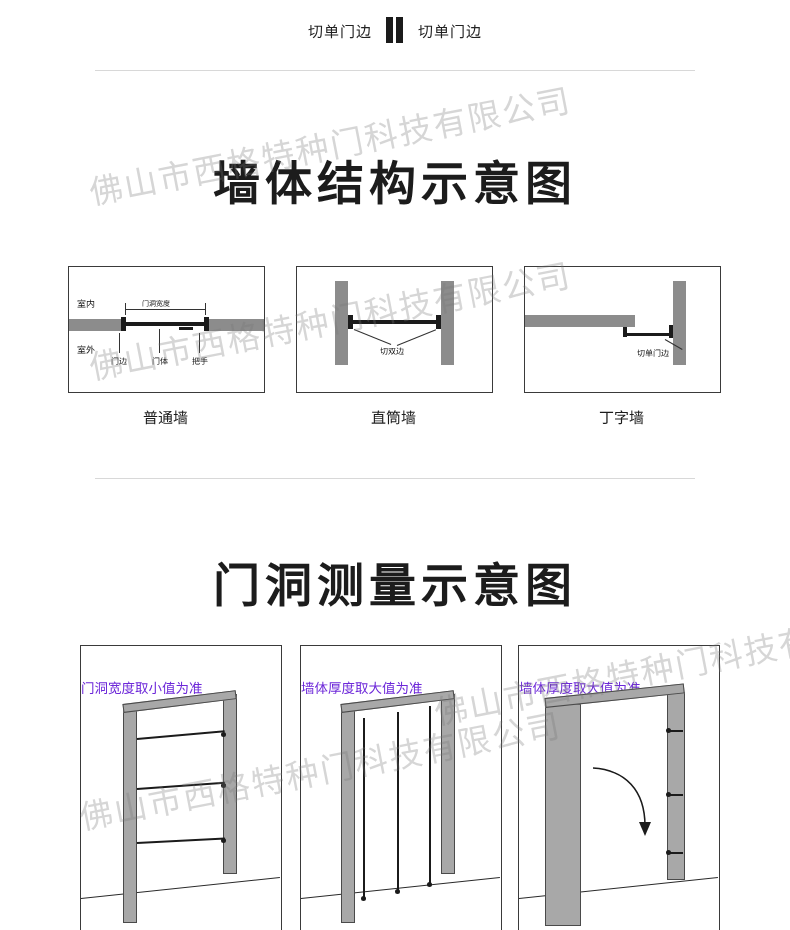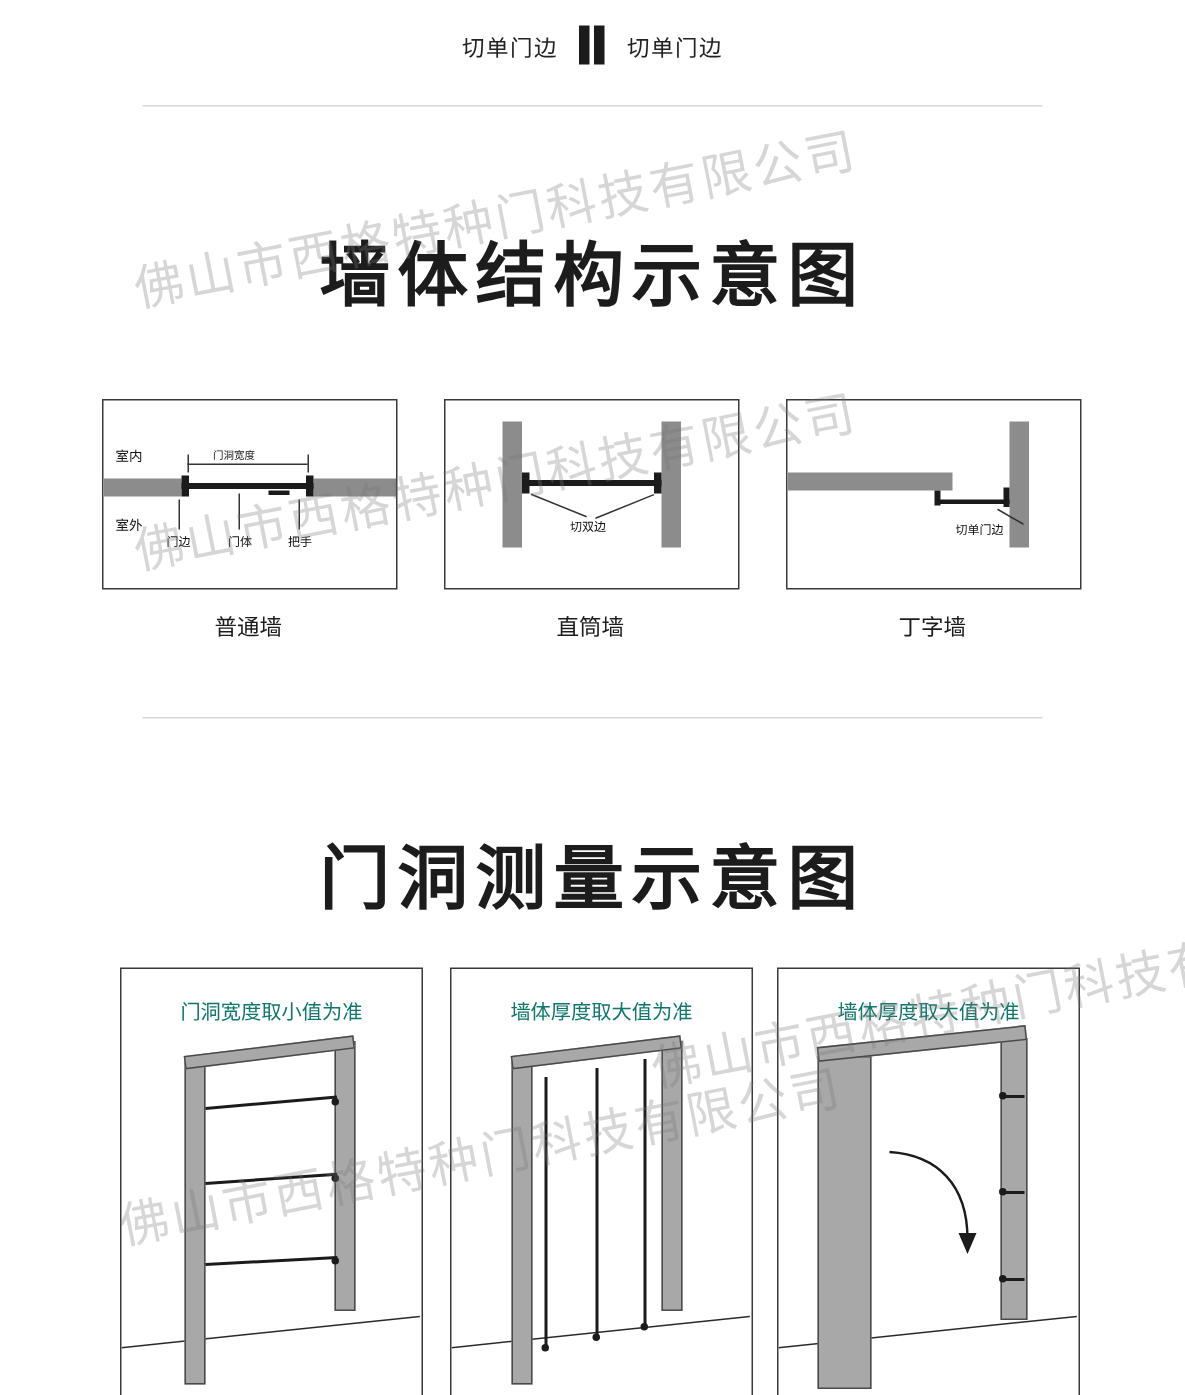--- a/index.html
+++ b/index.html
@@ -163,26 +163,25 @@
     height: 285px;
     border: 1px solid #3a3a3a;
     background: #fff;
     overflow: hidden;
   }
   .door-card.c1 { left: 80px; }
   .door-card.c2 { left: 300px; }
   .door-card.c3 { left: 518px; }
   .door-card-title {
     position: absolute;
-    top: 17px;
+    top: 31px;
     left: 0;
     width: 100%;
-    text-align: center;
     font-size: 13.5px;
-    color: #0f766e;
+    color: #6d28d9;
   }
 
   .floor {
     position: absolute;
     height: 1px;
     background: #2a2a2a;
   }
   .jamb {
     position: absolute;
     background: #a8a8a8;

